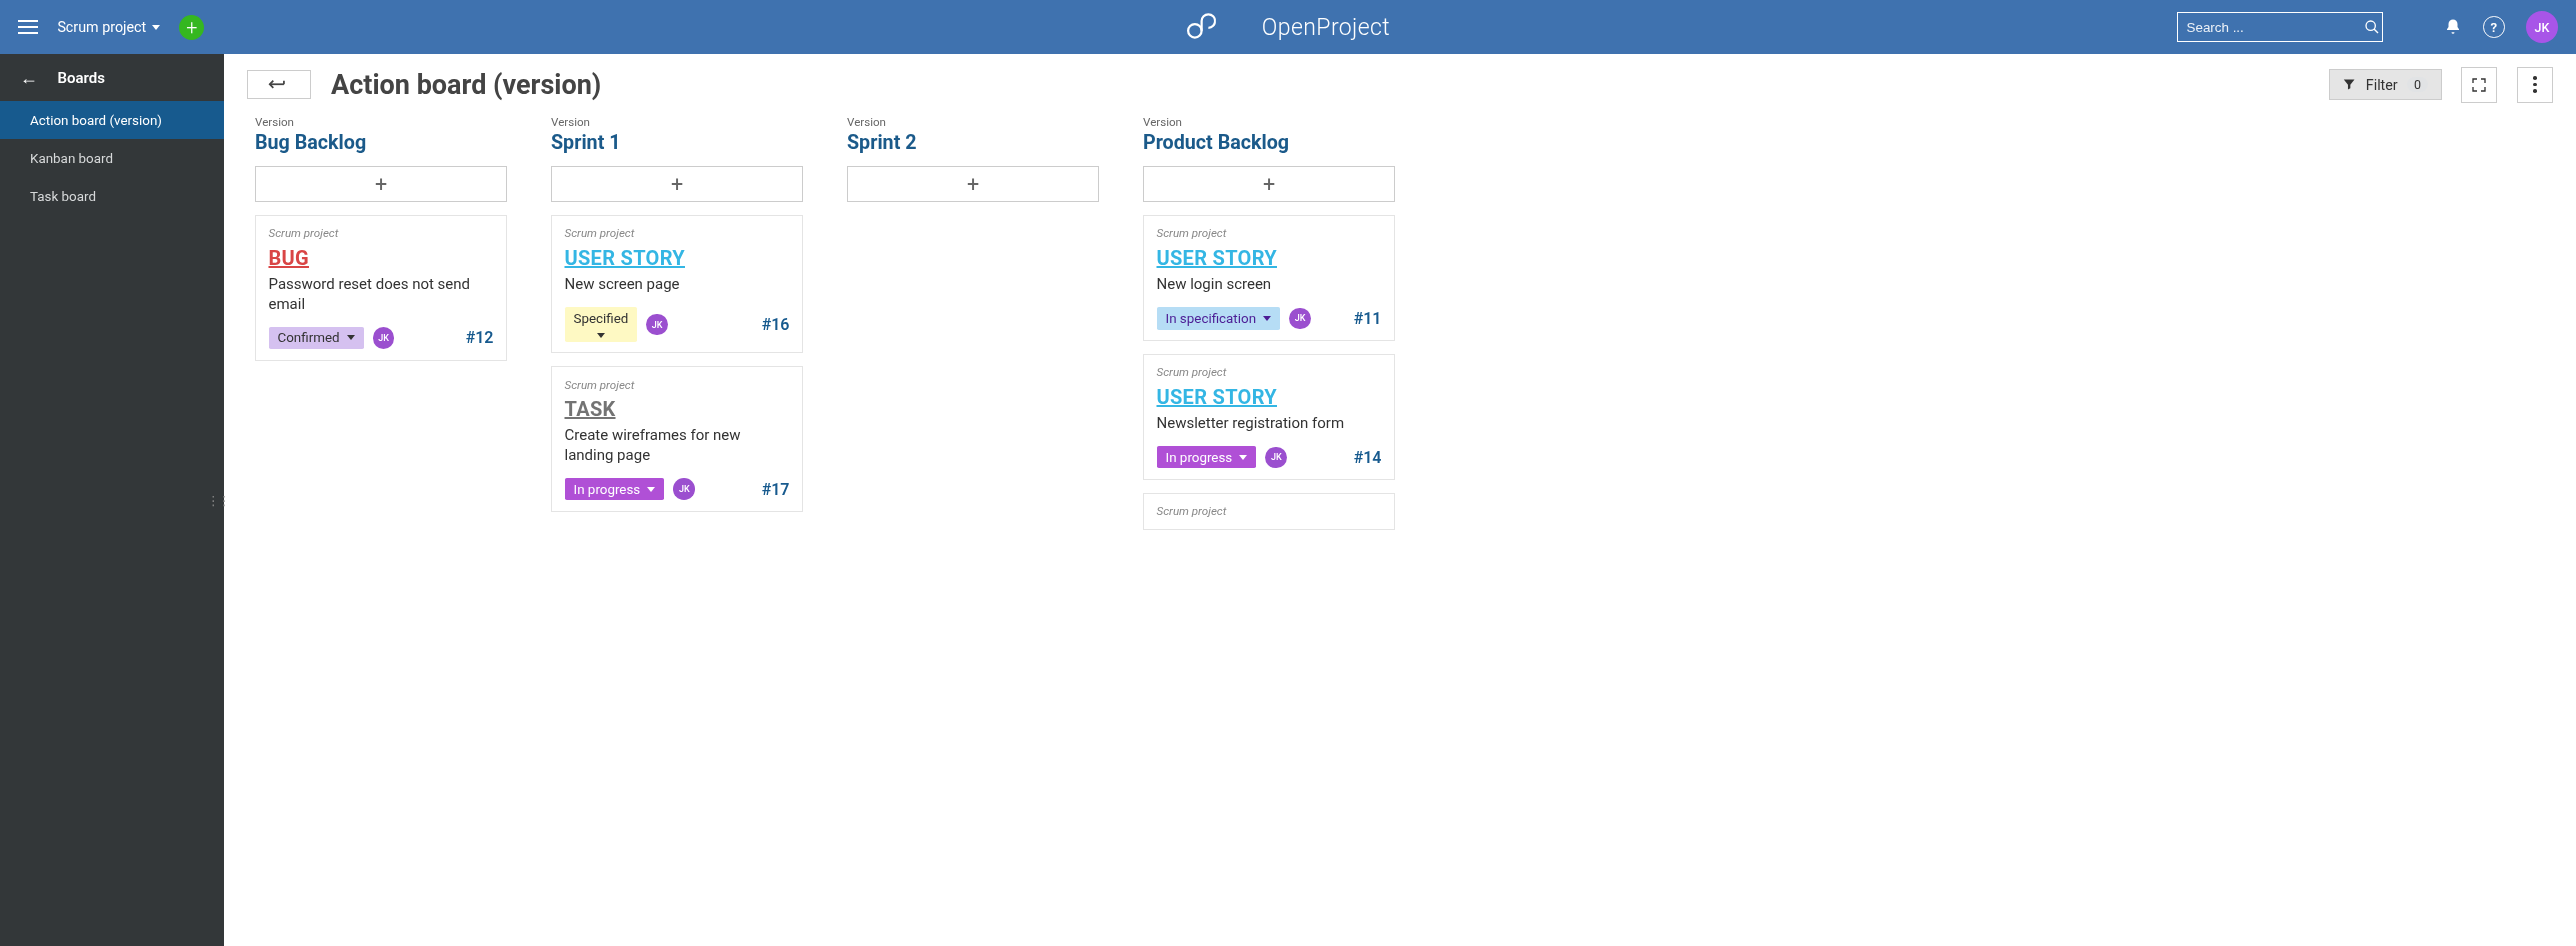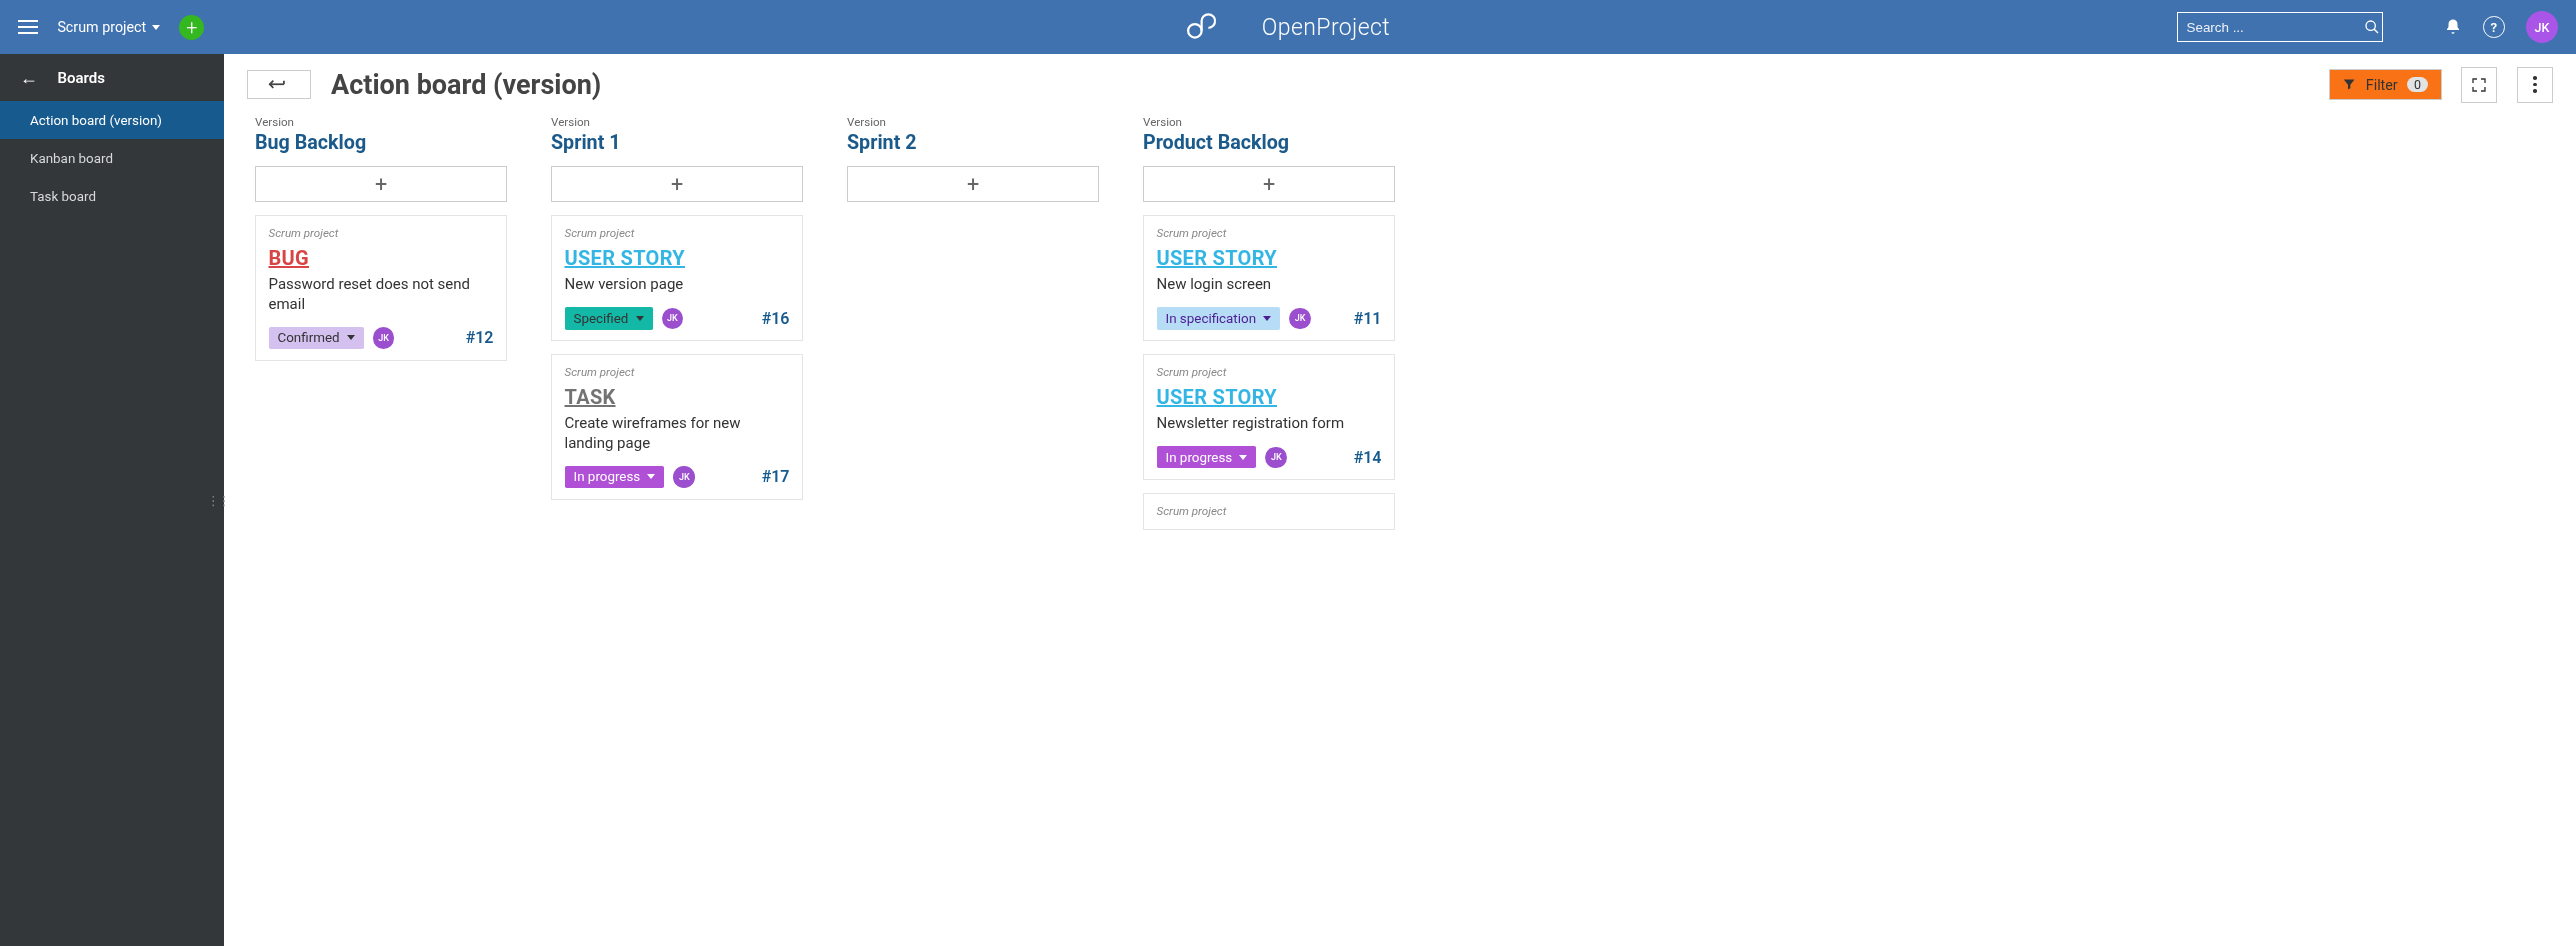--- a/index.html
+++ b/index.html
@@ -80,21 +80,21 @@
     display:flex; align-items:center; padding:12.5px 23px; gap:19.7px;
   }
   .back-btn {
     border:0.9px solid #ccc; padding:7.2px 19.7px; cursor:pointer; background:#fff;
   }
   .back-btn svg { display:block; }
   .page-title { font-size:27px; font-weight:700; color:#444; }
   .toolbar-spacer { flex:1; }
   .filter-btn {
     border:0.9px solid #ccc; padding:6.3px 12.5px; display:flex; align-items:center; gap:9px;
-    font-size:14.3px; cursor:pointer; background:#f97316; color:#333;
+    font-size:14.3px; cursor:pointer; background:#e5e5e5; color:#333;
   }
   .filter-count { background:#e1e3e5; border-radius:9px; padding:0 7.2px; font-size:12.5px;}
   .square-icon-btn {
     border:0.9px solid #ccc; width:36px; height:36px; display:flex; align-items:center; justify-content:center;
     cursor:pointer; background:#fff;
   }
   .expand-icon svg, .more-icon svg, .funnel-icon svg { display:block; }
   .more-dots { display:flex; flex-direction:column; gap:2.7px; }
   .more-dots span { width:3.6px; height:3.6px; background:#333; border-radius:50%; }
 
@@ -121,21 +121,21 @@
   .type-bug { color:#d94545; }
   .type-userstory { color:#34b6e4; }
   .type-task { color:#737373; }
   .card-title { font-size:15px; color:#333; line-height:1.3; }
   .card-footer { display:flex; align-items:center; gap:9px; margin-top:7.2px;}
   .status-pill {
     padding:3.6px 9px; font-size:13.4px; display:flex; align-items:center; gap:7.2px;
     border-radius:1.8px; cursor:pointer;
   }
   .status-confirmed { background:#d5c1f0; color:#333;}
-  .status-specified { background:#14b8a6; color:#333;}
+  .status-specified { background:#fef9c3; color:#333;flex-direction:column;}
   .status-inspec   { background:#b6ddf5; color:#4c1d95;}
   .status-inprogress { background:#b050d6; color:#fff;}
   .pill-caret { width:0; height:0; border-left:4.5px solid transparent; border-right:4.5px solid transparent; border-top:5.4px solid currentColor;}
   .mini-avatar {
     width:21.5px; height:21.5px; border-radius:50%; background:#9b4fcf; color:#fff;
     display:flex; align-items:center; justify-content:center; font-size:9px; font-weight:500;
   }
   .card-id { margin-left:auto; font-size:16px; font-weight:600; color:#175a8e; }
 </style>
 </head>
@@ -281,21 +281,21 @@
           <div>
             <div class="col-label">Version</div>
             <div class="col-title">Sprint 1</div>
           </div>
           <div class="add-card-btn">
             <span>+</span>
           </div>
           <div class="card">
             <div class="card-project">Scrum project</div>
             <div class="card-type type-userstory">USER STORY</div>
-            <div class="card-title">New version page</div>
+            <div class="card-title">New screen page</div>
             <div class="card-footer">
               <div class="status-pill status-specified">
                 <span>Specified</span>
                 <span class="pill-caret"></span>
               </div>
               <div class="mini-avatar">JK</div>
               <div class="card-id">#16</div>
             </div>
           </div>
           <div class="card">

